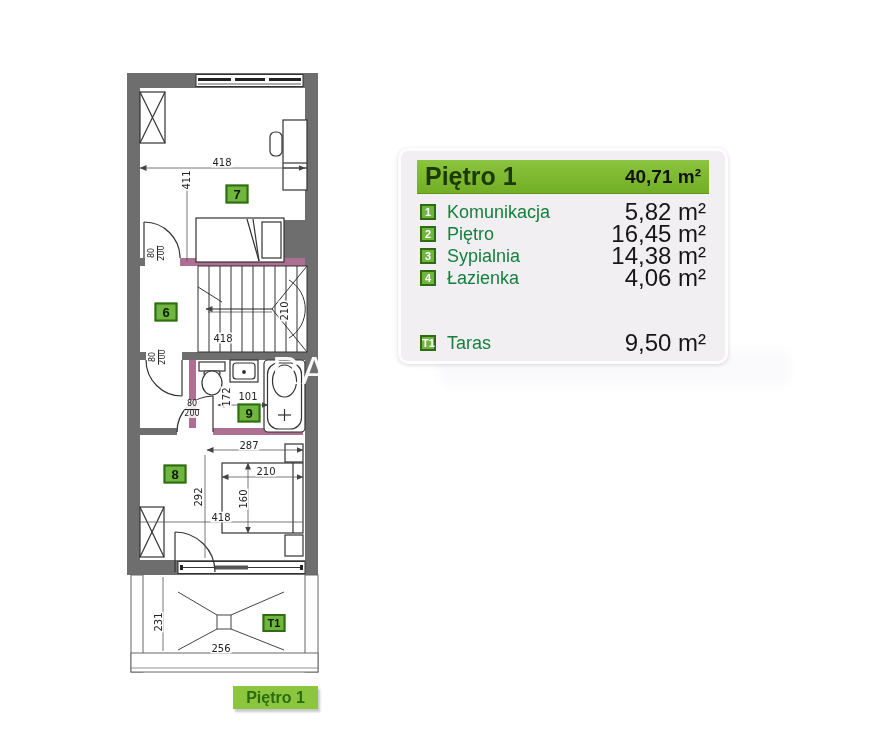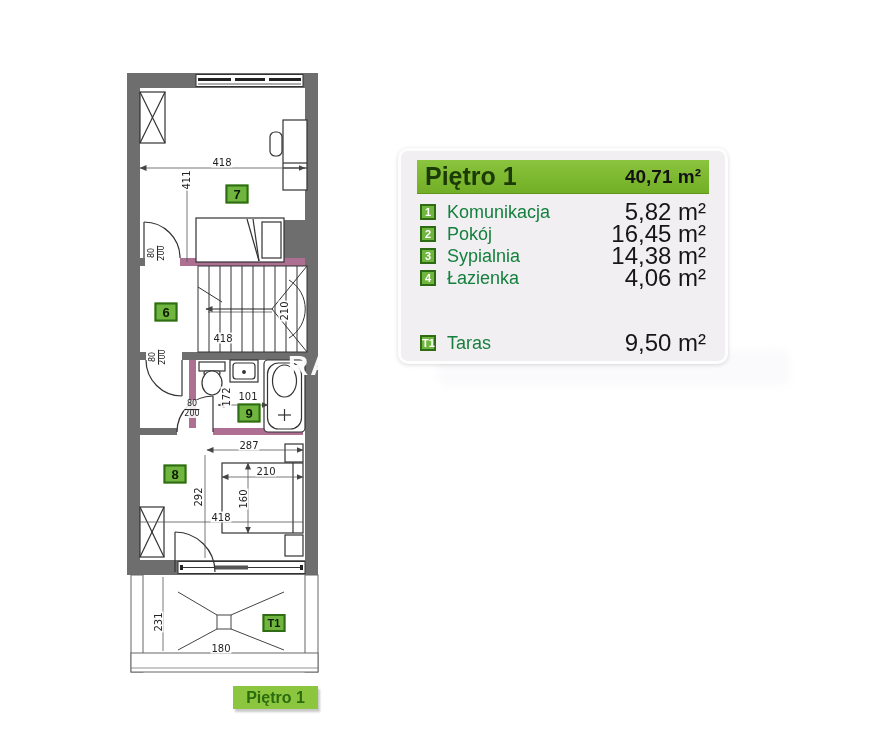--- a/index.html
+++ b/index.html
@@ -16,21 +16,21 @@
        color:#222;text-align:center;background:rgba(255,255,255,.85);
        transform:translate(-50%,-50%);}
   .doorlab.rot{transform:translate(-50%,-50%) rotate(-90deg);}
   .doorlab .den{display:block;border-top:1px solid #333;}
   .marker{position:absolute;transform:translate(-50%,-50%);background:#6fb53e;
        border:2px solid #2f6c15;color:#0c1a04;font-weight:800;font-size:13px;line-height:15px;
        min-width:15px;height:15px;padding:0 2px;text-align:center;}
   .marker.small{font-size:11px;line-height:14px;height:14px;}
 
   
-  .wm-ra{position:absolute;left:288px;top:350px;font-size:28px;font-weight:bold;
+  .wm-ra{position:absolute;left:272px;top:350px;font-size:38px;font-weight:normal;
        color:rgba(255,255,255,.95);letter-spacing:2px;}
   .wm-strip{position:absolute;left:438px;top:350px;width:352px;height:36px;
        background:rgba(248,248,250,.65);border-radius:10px;filter:blur(4px);}
 
   
   .legend{position:absolute;left:398px;top:148px;width:330px;height:216px;
        background:#f2eff3;border:3px solid #fdfdfd;border-radius:10px;
        box-shadow:0 1px 4px rgba(0,0,0,.15);box-sizing:border-box;}
   .legend-header{margin:9px 16px 5px 16px;height:33px;padding:0 8px;
        background:linear-gradient(#8bc43e,#72ae26);border-bottom:1px solid #5d941c;
@@ -235,21 +235,21 @@
       <div class="dim" style="left: 223px; top: 338px;">418</div>
       <div class="dim rot" style="left: 284px; top: 311px;">210</div>
       <div class="dim rot" style="left: 226px; top: 397px;">172</div>
       <div class="dim" style="left: 248px; top: 396px;">101</div>
       <div class="dim" style="left: 249px; top: 445px; text-align: center;">287</div>
       <div class="dim rot" style="left: 198px; top: 497px;">292</div>
       <div class="dim" style="left: 266px; top: 471px;">210</div>
       <div class="dim rot" style="left: 243px; top: 499px;">160</div>
       <div class="dim" style="left: 221px; top: 517px;">418</div>
       <div class="dim rot" style="left: 158px; top: 622px;">231</div>
-      <div class="dim" style="left: 221px; top: 648px;">180</div>
+      <div class="dim" style="left: 221px; top: 648px;">256</div>
       <div class="doorlab rot" style="left: 157px; top: 253px;"><span>80</span><span class="den">200</span></div>
       <div class="doorlab rot" style="left: 158px; top: 357px;"><span>80</span><span class="den">200</span></div>
       <div class="doorlab" style="left: 192px; top: 409px;"><span>80</span><span class="den">200</span></div>
     </div>
 
   <div class="wm-strip"></div>
   <div class="wm-ra">RA</div>
 
   <div class="legend">
     <div class="legend-header">
@@ -257,21 +257,21 @@
       <span class="legend-total">40,71 m²</span>
     </div>
     <div class="legend-rows" id="legend-rows">
         <div class="legend-row">
           <span class="numbox">1</span>
           <span class="room-name">Komunikacja</span>
           <span class="room-area">5,82 m²</span>
         </div>
         <div class="legend-row">
           <span class="numbox">2</span>
-          <span class="room-name">Pokój</span>
+          <span class="room-name">Piętro</span>
           <span class="room-area">16,45 m²</span>
         </div>
         <div class="legend-row">
           <span class="numbox">3</span>
           <span class="room-name">Sypialnia</span>
           <span class="room-area">14,38 m²</span>
         </div>
         <div class="legend-row">
           <span class="numbox">4</span>
           <span class="room-name">Łazienka</span>

